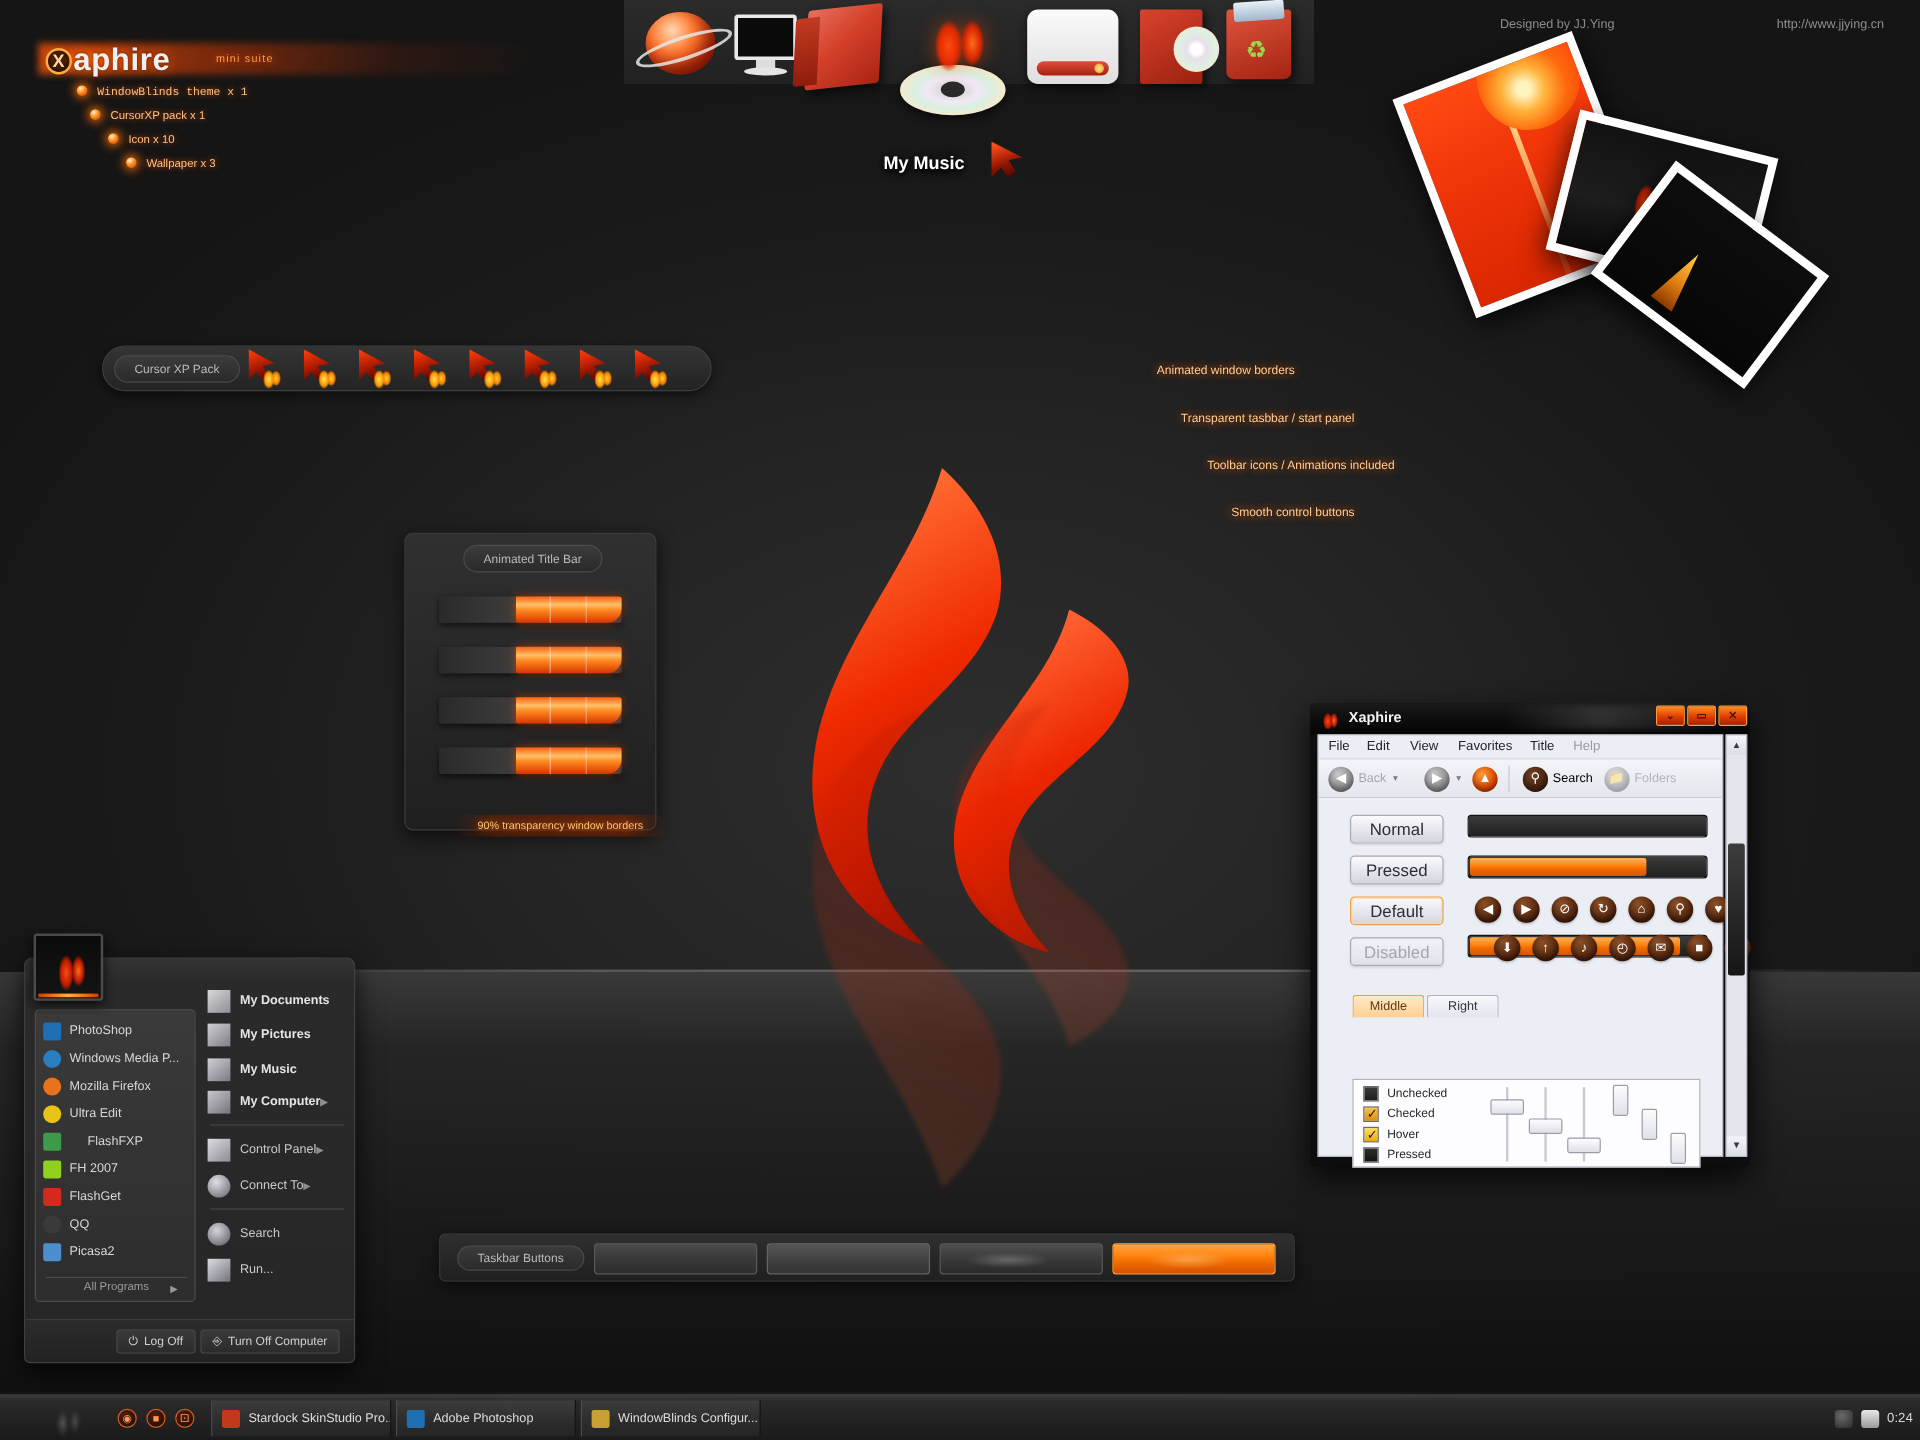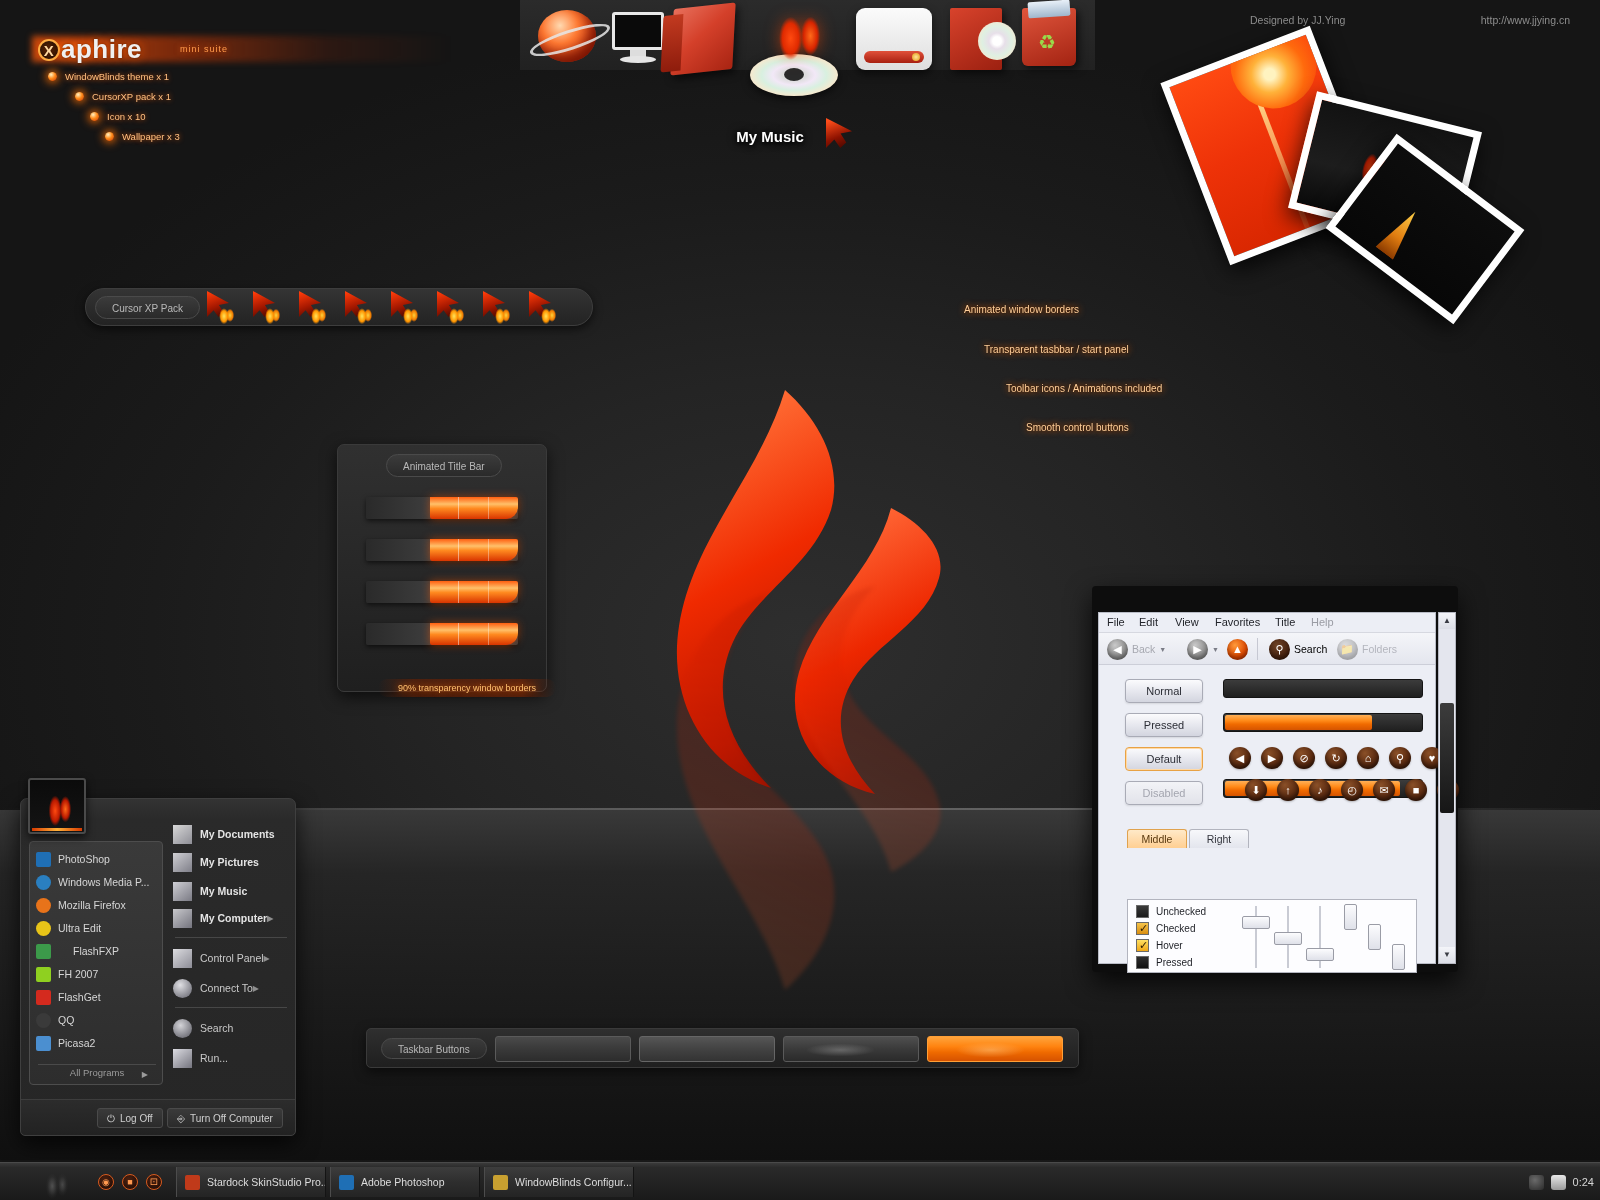--- a/index.html
+++ b/index.html
@@ -289,21 +289,21 @@
     box-shadow:inset 0 -3px 5px rgba(0,0,0,.35); }
   .circ.gray { background:radial-gradient(circle at 38% 30%, #c9c9c9, #8e8e8e 60%, #6d6d6d 100%); }
   .circ.dark { background:radial-gradient(circle at 38% 30%, #6e4326, #4a2410 60%, #2d1206 100%); }
   .circ.orange { background:radial-gradient(circle at 38% 30%, #ff9a3a, #e04a00 58%, #a22500 100%); }
   .circ .g { position:absolute; inset:0; display:flex; align-items:center; justify-content:center;
     color:#fff; font-size:11px; line-height:1; }
   .tbsep { position:absolute; top:5px; width:1px; height:22px; background:#c6c8d2; }
   .tb-caret { font-size:7px; color:#7a7c86; }
 
   .statebtn { position:absolute; left:26px; width:78px; height:24px; border-radius:4px;
-    font-size:11px; text-align:center; line-height:23px;
+    font-size:14px; text-align:center; line-height:23px;
     background:linear-gradient(180deg,#fbfbfd 0%, #e6e7ee 52%, #d3d5df 100%);
     border:1px solid #a9abb6; color:#2c2e36; box-shadow:0 1px 2px rgba(0,0,0,.1); }
   .statebtn.focus { border:1px solid #e8a245; box-shadow:0 0 0 1px #ffd9a6 inset; }
   .statebtn.disabled { color:#a4a6b0; background:linear-gradient(180deg,#f2f3f7,#e2e3ea); }
 
   .progbar { position:absolute; left:124px; width:200px; height:19px; border-radius:3px;
     background:linear-gradient(180deg,#3c3c3c,#1f1f1f); border:1px solid #141414; }
   .progbar .fill { position:absolute; left:1px; top:1px; bottom:1px; border-radius:2px;
     background:linear-gradient(180deg,#ffb057 0%, #ff8a18 38%, #f06a00 62%, #d65400 100%); }
 
@@ -433,21 +433,21 @@
 <div id="floorline"></div>
 
 <div id="brand">
   <div id="brandglow"></div>
   <div id="brandtext">
     <span id="brandx">X</span><span>aphire</span>
   </div>
   <div id="brandsub">mini suite</div>
 </div>
 
-<div class="bullet-row" style="left:48px; top:71px;">
+<div class="bullet-row" style="left:64px; top:71px;font-family:Liberation Mono, monospace;">
   <span class="trail"></span>
   <span class="dot"></span><span>WindowBlinds theme x 1</span>
 </div>
 <div class="bullet-row" style="left:75px; top:91px;">
   <span class="trail"></span>
   <span class="dot"></span><span>CursorXP pack x 1</span>
 </div>
 <div class="bullet-row" style="left:90px; top:111px;">
   <span class="trail"></span>
   <span class="dot"></span><span>Icon x 10</span>
@@ -554,20 +554,28 @@
 <div id="bigflame">
   <div class="bf bf1"></div>
   <div class="bf bf2"></div>
 </div>
 <div id="bigflame-refl">
   <div class="bf bf1"></div>
   <div class="bf bf2"></div>
 </div>
 
 <div id="xwin">
+  <div id="xtitlebar">
+    <div class="smear"></div>
+    <div id="xappicon"></div>
+    <div id="xtitle">Xaphire</div>
+    <div class="wbtn" id="wb-min">⌄</div>
+    <div class="wbtn" id="wb-max">▭</div>
+    <div class="wbtn" id="wb-close">✕</div>
+  </div>
 
   <div id="xclient">
 
     <div id="xmenubar">
       <div class="xmenu" style="left:8px;">File</div>
       <div class="xmenu" style="left:40px;">Edit</div>
       <div class="xmenu" style="left:76px;">View</div>
       <div class="xmenu" style="left:116px;text-align:center;">Favorites</div>
       <div class="xmenu" style="left:176px;">Title</div>
       <div class="xmenu dim" style="left:212px;">Help</div>

